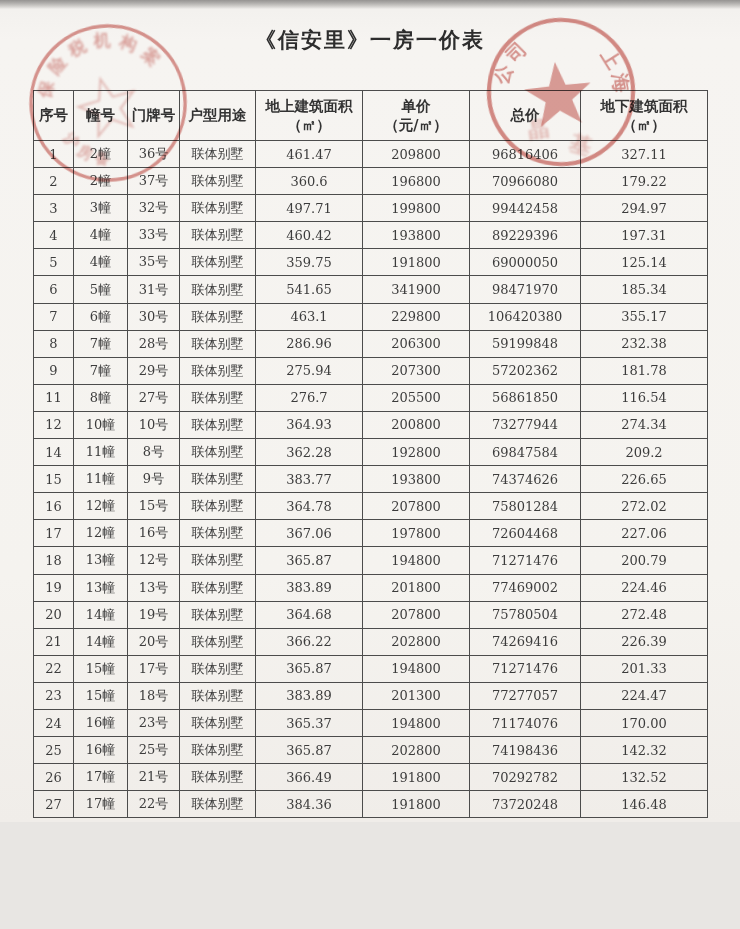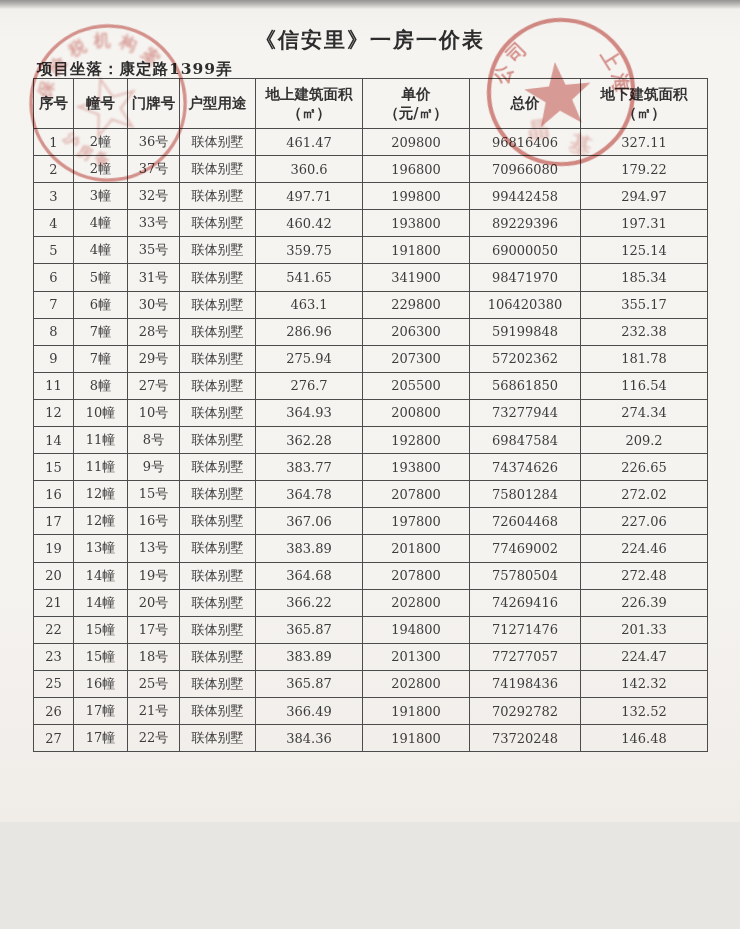--- a/index.html
+++ b/index.html
@@ -13,21 +13,21 @@
     background:linear-gradient(180deg,#969492,rgba(150,148,146,0));}
   .title{
     position:absolute; left:0; top:26px; width:740px; text-align:center;
     font-size:21px; font-weight:bold; letter-spacing:2px; color:#2d2d2d;
   }
   .location{
     position:absolute; left:37px; top:59px;
     font-size:15.5px; font-weight:bold; color:#2d2d2d; letter-spacing:1px;
   }
   table.price-table{
-    position:absolute; left:33px; top:78px; width:674px;
+    position:absolute; left:33px; top:90px; width:674px;
     border-collapse:collapse; table-layout:fixed;padding-left:24px;
   }
   .price-table th,.price-table td{
     border:1.6px solid #4c4c4c; padding:0; text-align:center;
     color:#3c3c3c; overflow:hidden; white-space:nowrap;
   }
   .price-table th{height:49px; font-size:14.5px; font-weight:600; line-height:1.25; color:#333;}
   .price-table td{height:26.1px; font-size:13px;}
   .footer{
     position:absolute; left:318px; top:889px;
@@ -47,21 +47,20 @@
 </style>
 </head>
 <body>
 
 <div class="page">
 
   <div class="top-edge"></div>
 
   <div class="title">《信安里》一房一价表</div>
 
-  <div class="location">项目坐落：康定路1399弄</div>
 
   <table class="price-table">
     <colgroup id="cols">
         <col style="width: 40px;">
         <col style="width: 54px;">
         <col style="width: 52px;">
         <col style="width: 76px;">
         <col style="width: 107px;">
         <col style="width: 107px;">
         <col style="width: 111px;">
@@ -243,20 +242,30 @@
           <td>17</td>
           <td>12幢</td>
           <td>16号</td>
           <td>联体别墅</td>
           <td>367.06</td>
           <td>197800</td>
           <td>72604468</td>
           <td>227.06</td>
         </tr>
         <tr>
+          <td>18</td>
+          <td>13幢</td>
+          <td>12号</td>
+          <td>联体别墅</td>
+          <td>365.87</td>
+          <td>194800</td>
+          <td>71271476</td>
+          <td>200.79</td>
+        </tr>
+        <tr>
           <td>19</td>
           <td>13幢</td>
           <td>13号</td>
           <td>联体别墅</td>
           <td>383.89</td>
           <td>201800</td>
           <td>77469002</td>
           <td>224.46</td>
         </tr>
         <tr>
@@ -291,20 +300,30 @@
         </tr>
         <tr>
           <td>23</td>
           <td>15幢</td>
           <td>18号</td>
           <td>联体别墅</td>
           <td>383.89</td>
           <td>201300</td>
           <td>77277057</td>
           <td>224.47</td>
+        </tr>
+        <tr>
+          <td>24</td>
+          <td>16幢</td>
+          <td>23号</td>
+          <td>联体别墅</td>
+          <td>365.37</td>
+          <td>194800</td>
+          <td>71174076</td>
+          <td>170.00</td>
         </tr>
         <tr>
           <td>25</td>
           <td>16幢</td>
           <td>25号</td>
           <td>联体别墅</td>
           <td>365.87</td>
           <td>202800</td>
           <td>74198436</td>
           <td>142.32</td>

